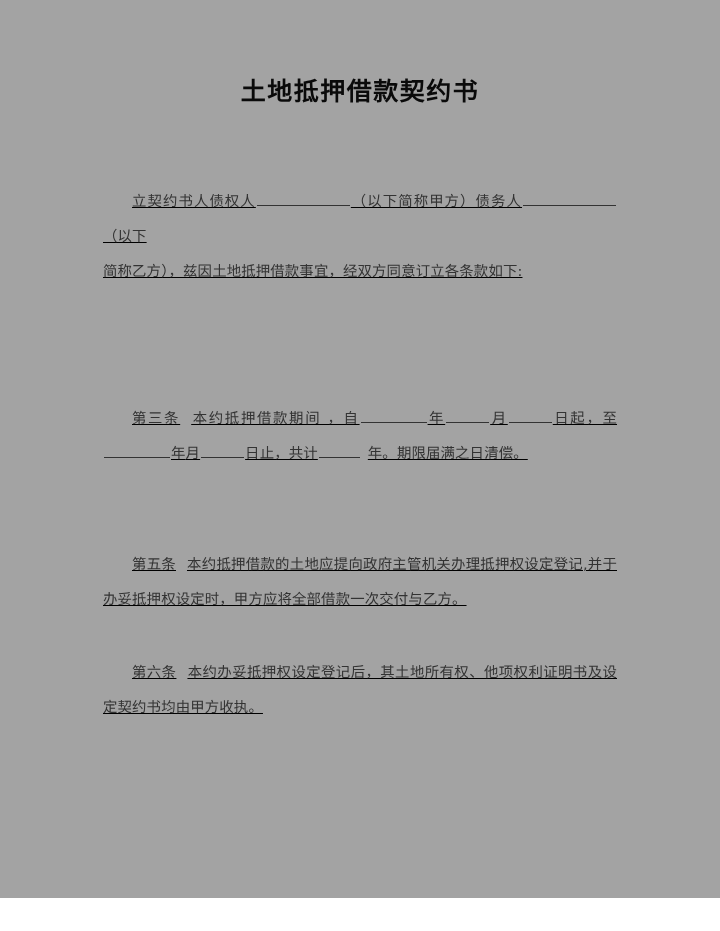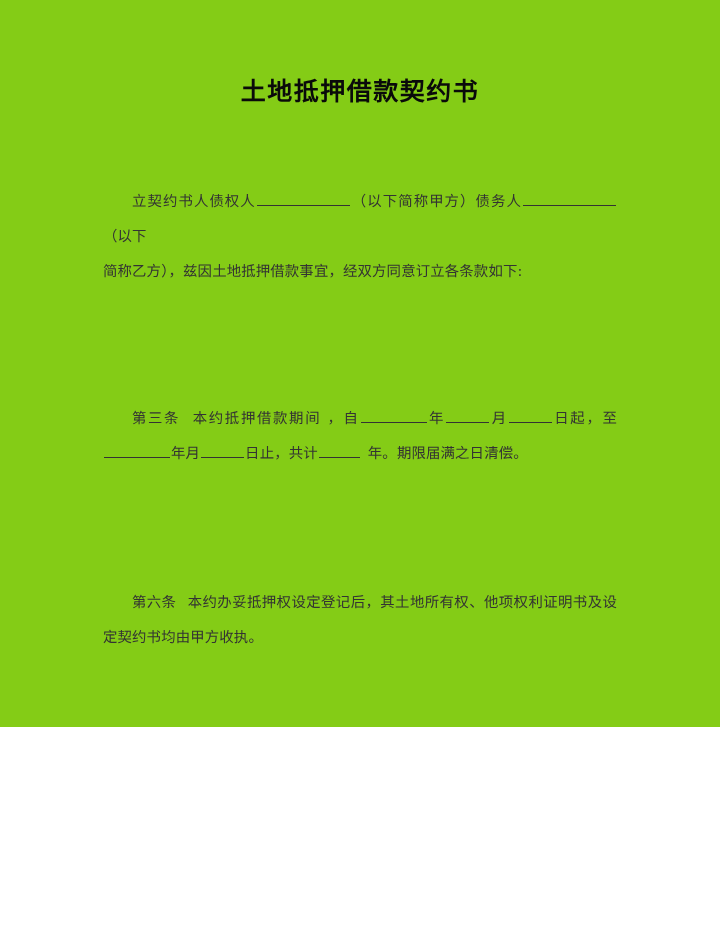--- a/index.html
+++ b/index.html
@@ -10,37 +10,38 @@
   }
   body {
     width: 720px;
     height: 931px;
     overflow: hidden;
     font-family: "DejaVu Sans", "Liberation Sans", sans-serif;
   }
   .page {
     position: relative;
     width: 720px;
-    height: 727px;
-    background: #84cc16;
+    height: 898px;
+    background: #a3a3a3;
     box-sizing: border-box;
   }
   .doc-title {
     text-align: center;
     font-size: 25px;
     font-weight: bold;
     color: #0a0a0a;
     letter-spacing: 1.5px;
     margin: 0;
     padding-top: 77px;
     line-height: 1.2;
   }
   .body-block {
     padding: 0 103px 0 103px;
     margin-top: 47px;
+    text-decoration: underline;
   }
   .para {
     font-size: 14.4px;
     color: #333333;
     line-height: 35px;
     text-align: justify;
     text-justify: inter-ideograph;
     margin: 0;
     letter-spacing: 0.15px;
     word-break: break-all;
@@ -88,19 +89,20 @@
 
     <div class="gap-article-tall"></div>
 
     <p class="para indent"><span>第三条</span><span class="sp-wide"></span><span>本约抵押借款期间 ，自</span><span class="blank blank-md"></span><span>年</span><span class="blank blank-sm"></span><span>月</span><span class="blank blank-sm"></span><span>日起，至</span><span class="blank blank-md"></span><span>年</span><span>月</span><span class="blank blank-sm"></span><span>日止，共计</span><span class="blank blank-xs"></span><span class="sp"></span><span>年。期限届满之日清偿。</span></p>
 
     <div class="gap-article"></div>
 
 
     <div class="gap-article"></div>
 
+    <p class="para indent"><span>第五条</span><span class="sp-wide"></span><span>本约抵押借款的土地应提向政府主管机关办理抵押权设定登记,并于办妥抵押权设定时，甲方应将全部借款一次交付与乙方。</span></p>
 
     <div class="gap-article"></div>
 
     <p class="para indent"><span>第六条</span><span class="sp-wide"></span><span>本约办妥抵押权设定登记后，其土地所有权、他项权利证明书及设定契约书均由甲方收执。</span></p>
 
   </div>
 </div>
 
 </body></html>

